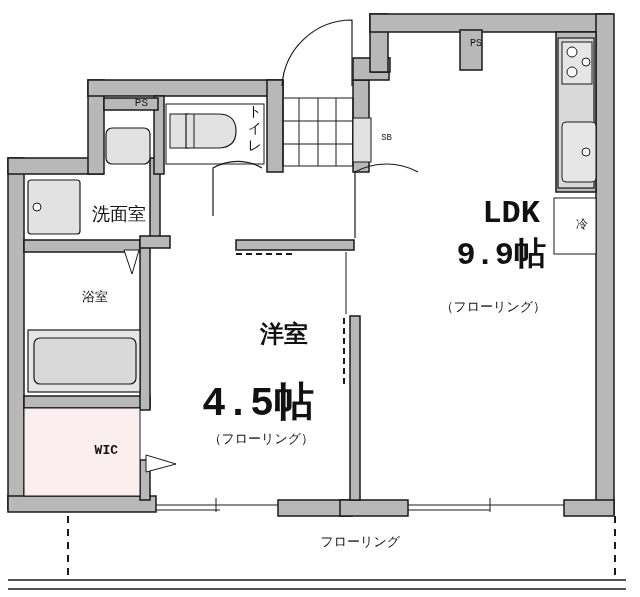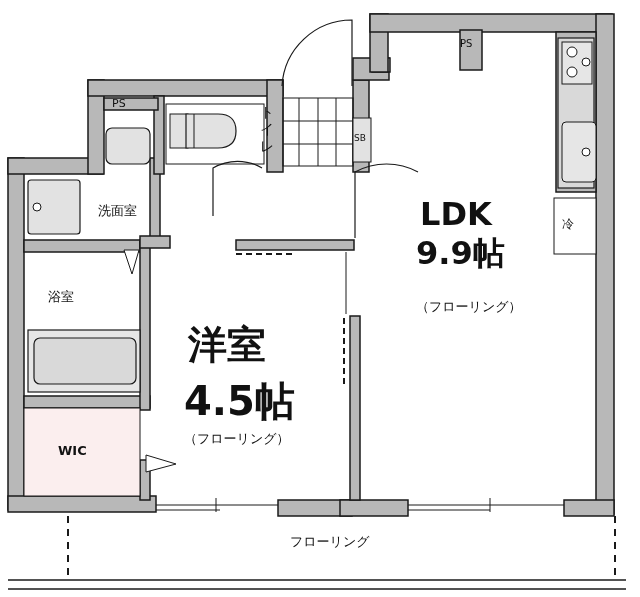--- a/index.html
+++ b/index.html
@@ -1,18 +1,18 @@
 <!DOCTYPE html>
 <html><head>
 <meta charset="utf-8">
 <style>
   html,body{margin:0;padding:0;background:#fff;}
   body{width:640px;height:597px;position:relative;overflow:hidden;font-family:"DejaVu Sans","Liberation Sans",sans-serif;}
   svg{position:absolute;left:0;top:0;}
-  .lbl{position:absolute;color:#111;white-space:nowrap;text-align:left;}
+  .lbl{position:absolute;color:#111;white-space:nowrap;text-align:right;font-family:Liberation Mono, monospace;}
   .big{font-weight:bold;}
 </style>
 </head>
 <body>
 
 <svg width="640" height="597" viewBox="0 0 640 597">
 
   <g fill="#b8b8b8" stroke="#1a1a1a" stroke-width="1.5">
 
     <rect x="8" y="158" width="16" height="352"></rect>
@@ -119,26 +119,26 @@
   <line x1="68" y1="516" x2="68" y2="578" stroke="#1a1a1a" stroke-width="2" stroke-dasharray="7,6"></line>
   <line x1="615" y1="516" x2="615" y2="578" stroke="#1a1a1a" stroke-width="2" stroke-dasharray="7,6"></line>
   <line x1="8" y1="580" x2="626" y2="580" stroke="#1a1a1a" stroke-width="1.5"></line>
   <line x1="8" y1="589" x2="626" y2="589" stroke="#1a1a1a" stroke-width="1.5"></line>
 </svg>
 
 <div class="lbl big" style="left:420px;top:186px;width:120px;font-size:32px;margin-top:9px;">LDK</div>
 <div class="lbl big" style="left:416px;top:232px;width:130px;font-size:32px;">9.9帖</div>
 <div class="lbl" style="left:416px;top:298px;width:130px;font-size:13px;">（フローリング）</div>
 
-<div class="lbl big" style="left:188px;top:318px;width:120px;font-size:39px;">洋室</div>
+<div class="lbl big" style="left:188px;top:318px;width:120px;font-size:24px;">洋室</div>
 <div class="lbl big" style="left:184px;top:374px;width:130px;font-size:40px;">4.5帖</div>
 <div class="lbl" style="left:184px;top:430px;width:130px;font-size:13px;">（フローリング）</div>
 
-<div class="lbl" style="left:98px;top:202px;width:60px;font-size:13px;">洗面室</div>
+<div class="lbl" style="left:86px;top:202px;width:60px;font-size:18px;">洗面室</div>
 <div class="lbl" style="left:48px;top:288px;width:60px;font-size:13px;">浴室</div>
 <div class="lbl big" style="left:58px;top:443px;width:60px;font-size:13px;">WIC</div>
-<div class="lbl" style="left:246px;top:104px;width:16px;font-size:14px;white-space:normal;line-height:17px;margin-left:14px;">トイレ</div>
+<div class="lbl" style="left:246px;top:104px;width:16px;font-size:14px;white-space:normal;line-height:17px;">トイレ</div>
 <div class="lbl" style="left:290px;top:533px;width:110px;font-size:13px;">フローリング</div>
 
 <div class="lbl" style="left:112px;top:97px;width:36px;font-size:11px;">PS</div>
 <div class="lbl" style="left:460px;top:38px;width:22px;font-size:10px;">PS</div>
 <div class="lbl" style="left:354px;top:133px;width:38px;font-size:9px;">SB</div>
 <div class="lbl" style="left:562px;top:216px;width:26px;font-size:12px;">冷</div>
 
 </body></html>

